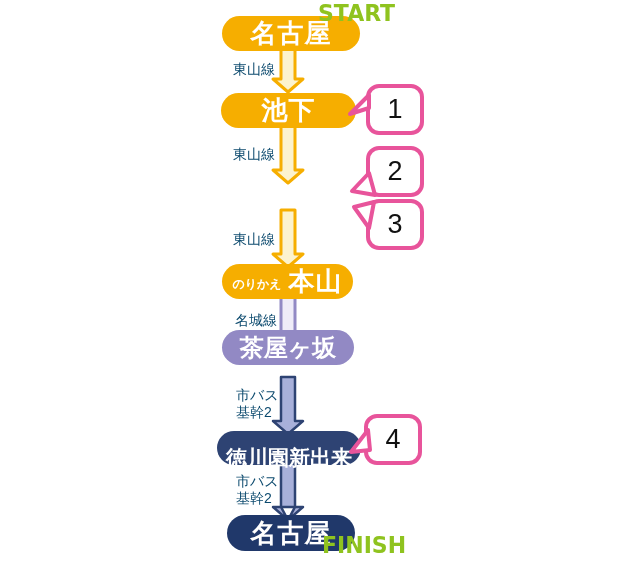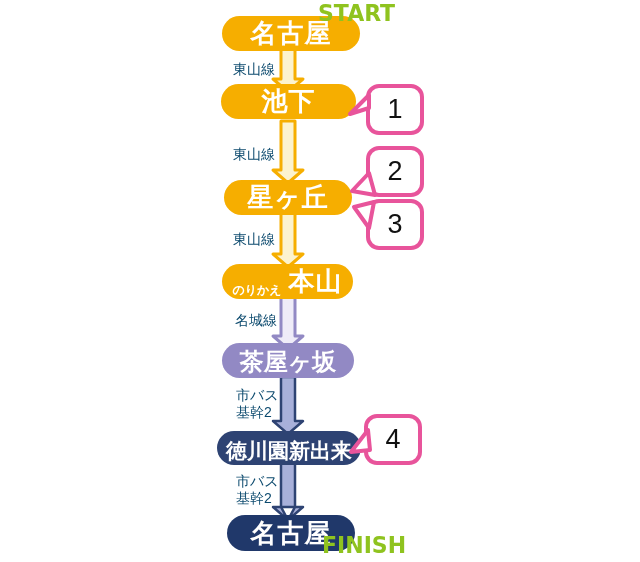--- a/index.html
+++ b/index.html
@@ -30,21 +30,21 @@
   .arrow-purple { fill: var(--arrow-purple-fill); stroke: var(--line-purple); stroke-width: 3; stroke-linejoin: round; }
   .arrow-navy   { fill: var(--arrow-navy-fill);   stroke: var(--line-navy);   stroke-width: 2.5; stroke-linejoin: round; }
 
   
   .pill {
     position: absolute;
     z-index: 2;
     height: 35px;
     border-radius: 18px;
     display: flex;
-    align-items: flex-end;
+    align-items: center;
     justify-content: center;
     color: #ffffff;
     font-weight: bold;
     white-space: nowrap;
   }
   .pill-yellow { background: var(--line-yellow); }
   .pill-purple { background: var(--line-purple); }
   .pill-navy   { background: var(--line-navy); }
   .pill-navy-dark { background: var(--navy-dark); }
   .station-name    { font-size: 26px; letter-spacing: 1px; }
@@ -111,34 +111,31 @@
     <path class="arrow-yellow" d="M281,210 L281,254 L273,254 L288,267 L303,254 L295,254 L295,210 Z"></path>
     <path class="arrow-purple" d="M281,294 L281,336 L273,336 L288,349 L303,336 L295,336 L295,294 Z"></path>
     <path class="arrow-navy" d="M281,377 L281,421 L273,421 L288,434 L303,421 L295,421 L295,377 Z"></path>
     <path class="arrow-navy" d="M281,463 L281,507 L273,507 L288,520 L295,507 L295,507 L295,463 Z M281,507 L303,507 L288,520 Z"></path>
   </svg>
 
   <div class="pill pill-yellow" style="left:222px; top:16px; width:138px;">
     <span class="station-name">名古屋</span>
   </div>
 
-  <div class="pill pill-yellow" style="left:221px; top:84px; width:135px;">
+  <div class="pill pill-yellow" style="left:221px; top:93px; width:135px;">
     <span class="station-name">池下</span>
   </div>
 
-  <div class="pill pill-yellow" style="left:224px; top:180px; width:128px;">
-    <span class="station-name">星ヶ丘</span>
-  </div>
 
   <div class="pill pill-yellow" style="left:222px; top:264px; width:131px;">
     <span class="transfer-note">のりかえ</span>
     <span class="station-name">本山</span>
   </div>
 
-  <div class="pill pill-purple" style="left:222px; top:343px; width:132px;font-family:Liberation Serif, serif;">
+  <div class="pill pill-purple" style="left:222px; top:330px; width:132px;font-family:Liberation Serif, serif;">
     <span class="station-name-sm">茶屋ヶ坂</span>
   </div>
 
   <div class="pill pill-navy" style="left:217px; top:431px; width:144px; height:34px;">
     <span class="station-name-xs">徳川園新出来</span>
   </div>
 
   <div class="pill pill-navy-dark" style="left:227px; top:515px; width:128px; height:36px;">
     <span class="station-name">名古屋</span>
   </div>

